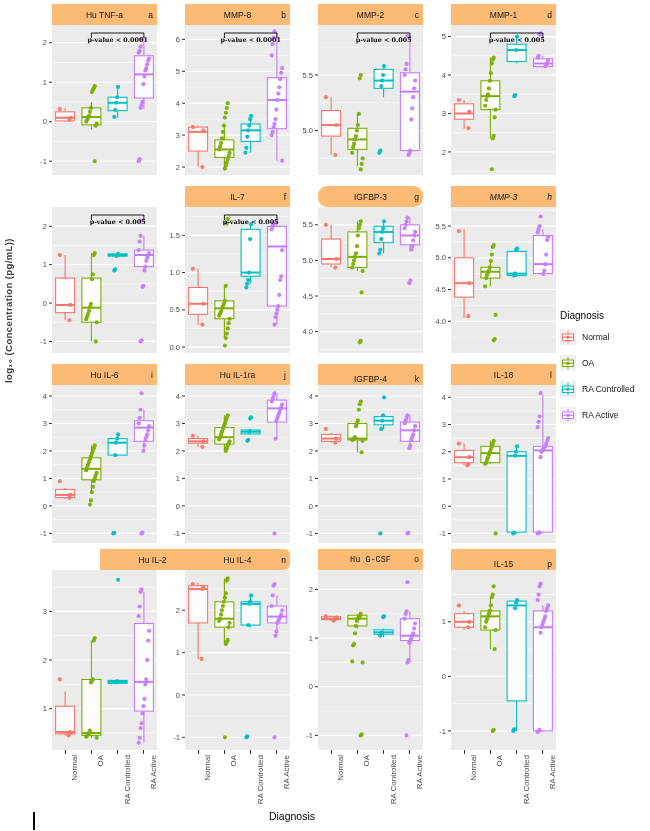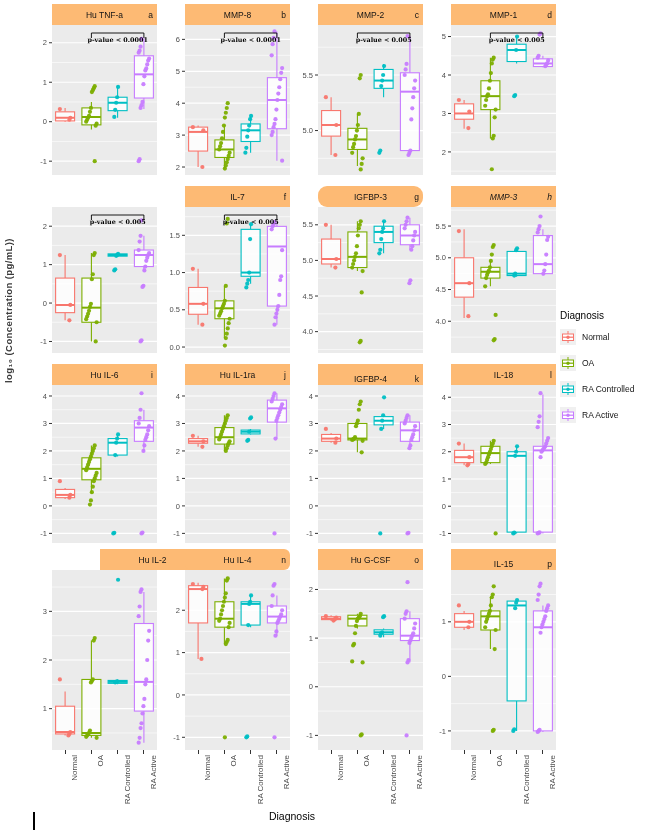--- a/index.html
+++ b/index.html
@@ -1322,21 +1322,21 @@
             <circle cx="121.22500000000001" cy="46.58823529411765" r="2.1" fill="#C77CFF" fill-opacity="0.95"></circle>
             <circle cx="120.275" cy="48.70588235294116" r="2.1" fill="#C77CFF" fill-opacity="0.95"></circle>
             <circle cx="119.325" cy="50.823529411764696" r="2.1" fill="#C77CFF" fill-opacity="0.95"></circle>
             <circle cx="118.375" cy="52.94117647058823" r="2.1" fill="#C77CFF" fill-opacity="0.95"></circle>
             <circle cx="117.42500000000001" cy="61.41176470588235" r="2.1" fill="#C77CFF" fill-opacity="0.95"></circle>
             <circle cx="116.47500000000001" cy="65.64705882352939" r="2.1" fill="#C77CFF" fill-opacity="0.95"></circle>
             <circle cx="115.525" cy="167.2941176470588" r="2.1" fill="#C77CFF" fill-opacity="0.95"></circle>
           </g>
         </g>
       </svg>
-      <div class="strip" style="left: 318px; top: 549px; width: 105px; height: 21px;">
+      <div class="strip" style="left: 318px; top: 549px; width: 105px; height: 21px; font-family: Liberation Mono, monospace;">
         <span>Hu G-CSF</span>
         <span class="tag">o</span>
       </div>
       <svg width="131" height="180" class="panel-svg" style="left: 292px; top: 570px;">
         <rect x="26" y="0" width="105" height="180" fill="#EBEBEB"></rect>
         <line x1="26" x2="131" y1="141.0810810810811" y2="141.0810810810811" stroke="#FFFFFF" stroke-width="0.6"></line>
         <line x1="26" x2="131" y1="92.43243243243244" y2="92.43243243243244" stroke="#FFFFFF" stroke-width="0.6"></line>
         <line x1="26" x2="131" y1="43.783783783783804" y2="43.783783783783804" stroke="#FFFFFF" stroke-width="0.6"></line>
         <line x1="26" x2="131" y1="165.40540540540542" y2="165.40540540540542" stroke="#FFFFFF" stroke-width="1.2"></line>
         <line x1="23" x2="26" y1="165.40540540540542" y2="165.40540540540542" stroke="#333" stroke-width="1"></line>

